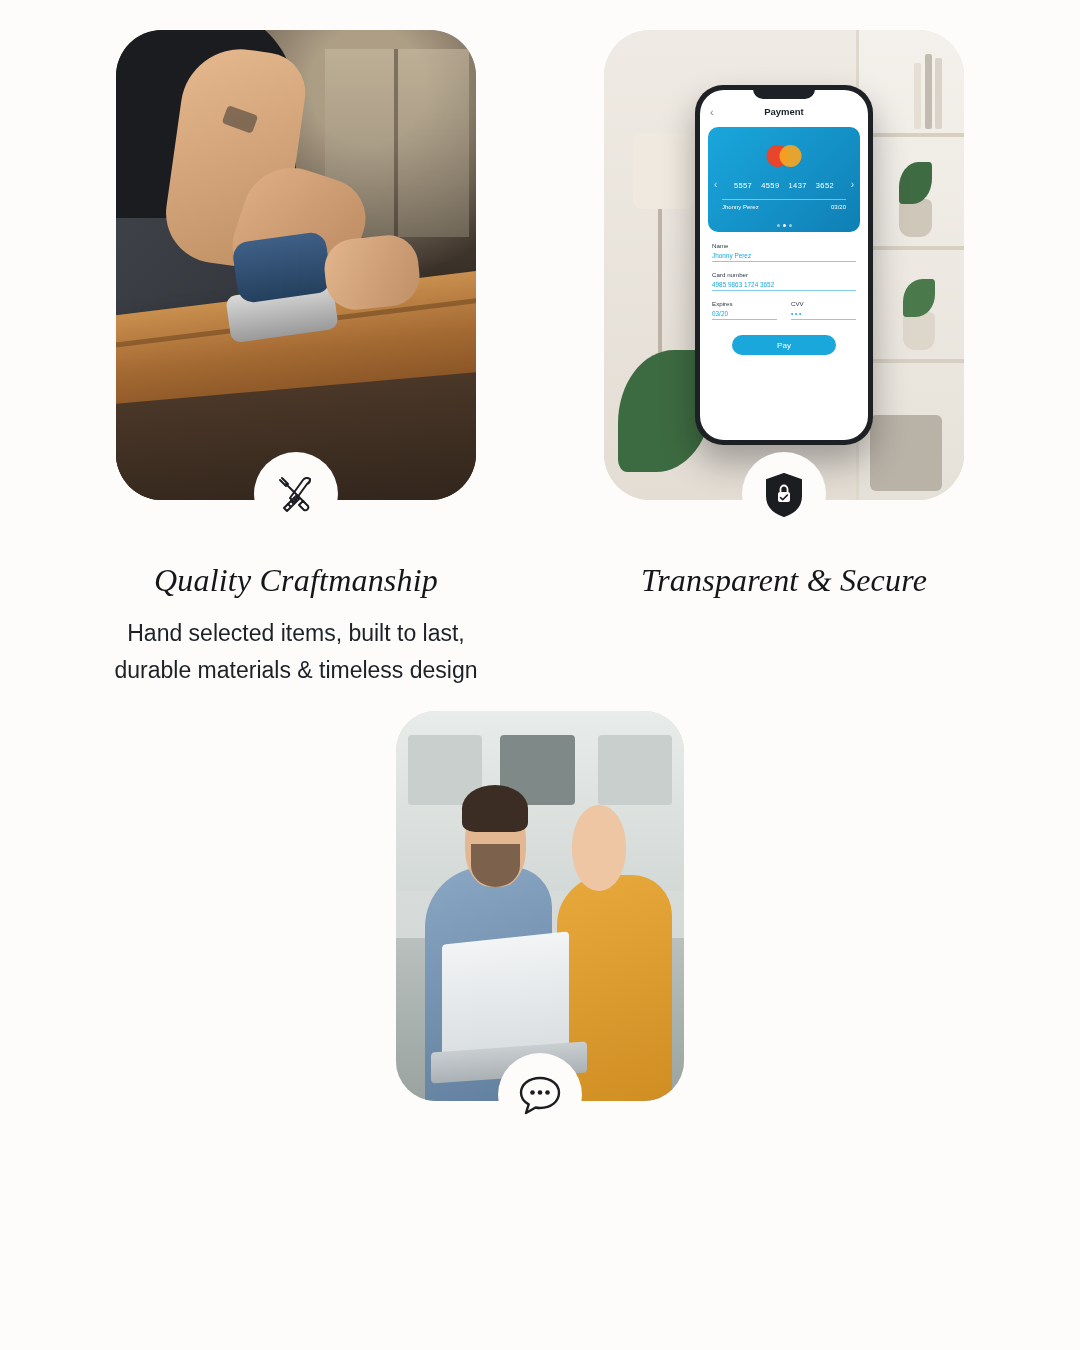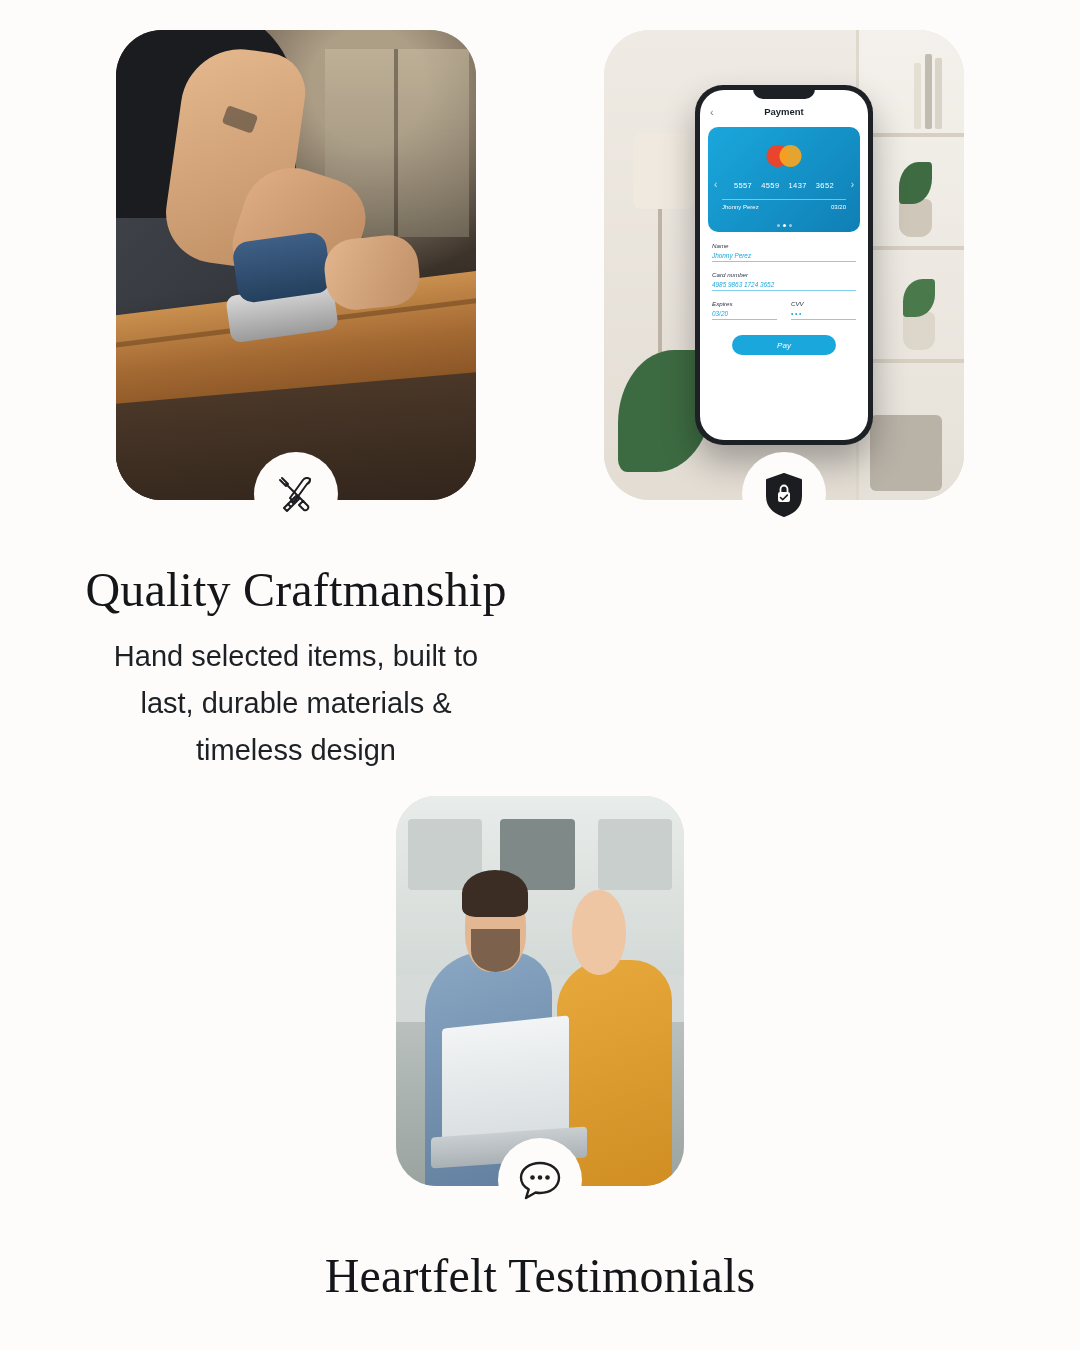--- a/index.html
+++ b/index.html
@@ -65,31 +65,32 @@
     background: #fdfcfa;
     display: flex;
     align-items: center;
     justify-content: center;
   }
   .badge svg { display: block; }
 
   .f-title {
     margin-top: 62px;
     font-family: "Liberation Serif", serif;
-    font-size: 48px;
+    font-size: 32px;
     line-height: 1.15;
     color: #14161a;
     letter-spacing: .2px;
     white-space: nowrap;
+    font-style: italic;
   }
   .f-desc {
     margin-top: 16px;
     width: 400px;
     text-align: center;
-    font-size: 29px;
+    font-size: 23px;
     line-height: 1.62;
     color: #1d2126;
   }
   .f-desc.narrow { width: 380px; font-size: 22px; }
 
   
   .wood {
     position: absolute; inset: 0;
     background:
       radial-gradient(circle at 70% 12%, rgba(255,236,200,.55) 0 12%, rgba(0,0,0,0) 40%),
@@ -262,21 +263,21 @@
     font-size: 7.5px; letter-spacing: .4px;
   }
   .card-row {
     position: absolute; left: 14px; right: 14px; top: 72px;
     display: flex; justify-content: space-between; font-size: 6px;
     border-top: 1px solid rgba(255,255,255,.45); padding-top: 4px;
   }
   .dots { position: absolute; left: 0; right: 0; bottom: 5px; display: flex; justify-content: center; gap: 3px; }
   .dots b { width: 3px; height: 3px; border-radius: 50%; background: rgba(255,255,255,.55); }
   .dots b.on { background: #fff; }
-  .form { padding: 10px 12px 0; font-size: 6.5px; color: #5a6470; font-style: italic; }
+  .form { padding: 10px 12px 0; font-size: 6.5px; color: #5a6470; }
   .fld { margin-bottom: 9px; }
   .fld .lab { font-size: 6.2px; color: #2d3742; }
   .fld .val { font-size: 6.4px; color: #1aa7dc; margin: 3px 0 2px; }
   .fld .line { height: 1px; background: #1aa7dc; opacity: .55; }
   .fld-row { display: flex; gap: 14px; }
   .fld-row .fld { flex: 1; }
   .pay-btn {
     margin: 6px 20px 0; height: 20px; border-radius: 10px;
     background: #1aa7dc; color: #fff; font-size: 8px;
     display: flex; align-items: center; justify-content: center;
@@ -461,20 +462,21 @@
         </div>
         <div class="badge">
           <svg width="50" height="52" viewBox="0 0 50 52" fill="none" stroke="#1b1d21" stroke-width="2" stroke-linejoin="round">
             <path d="M25 6 L42 12 v16 c0 11 -8 17 -17 20 -9 -3 -17 -9 -17 -20 V12 z" fill="#1b1d21" stroke="#1b1d21"></path>
             <rect x="19" y="24" width="12" height="10" rx="2" fill="#fdfcfa" stroke="none"></rect>
             <path d="M21.5 24 v-3 a3.5 3.5 0 0 1 7 0 v3" stroke="#fdfcfa" stroke-width="1.8" fill="none"></path>
             <path d="M21.5 29.5 l2.2 2.2 4.6 -4.6" stroke="#1b1d21" stroke-width="1.6" fill="none" stroke-linecap="round"></path>
           </svg>
         </div>
       </div>
+      <div class="f-title">Transparent &amp; Secure</div>
     </div>
   </div>
 
   <div class="row row-bottom">
     <div class="feature">
       <div class="media-wrap">
         <div class="media small">
           <div class="couple">
             <div class="kitchen"></div>
             <div class="cab" style="left:4%"></div>
@@ -494,17 +496,16 @@
         </div>
         <div class="badge">
           <svg width="54" height="50" viewBox="0 0 54 50" fill="none">
             <path d="M27 8 C16 8 8 14.5 8 22.5 C8 27.5 11 31.8 15.7 34.4 L13 43 L22.6 37.5 C24 37.8 25.5 38 27 38 C38 38 46 31.5 46 22.5 C46 14.5 38 8 27 8 z" stroke="#1b1d21" stroke-width="2.4" fill="none" stroke-linejoin="round"></path>
             <circle cx="19.5" cy="22.5" r="2.3" fill="#1b1d21"></circle>
             <circle cx="27" cy="22.5" r="2.3" fill="#1b1d21"></circle>
             <circle cx="34.5" cy="22.5" r="2.3" fill="#1b1d21"></circle>
           </svg>
         </div>
       </div>
-      <div class="f-title">Heartfelt Testimonials</div>
     </div>
   </div>
 
 </div>
 
 </body></html>

